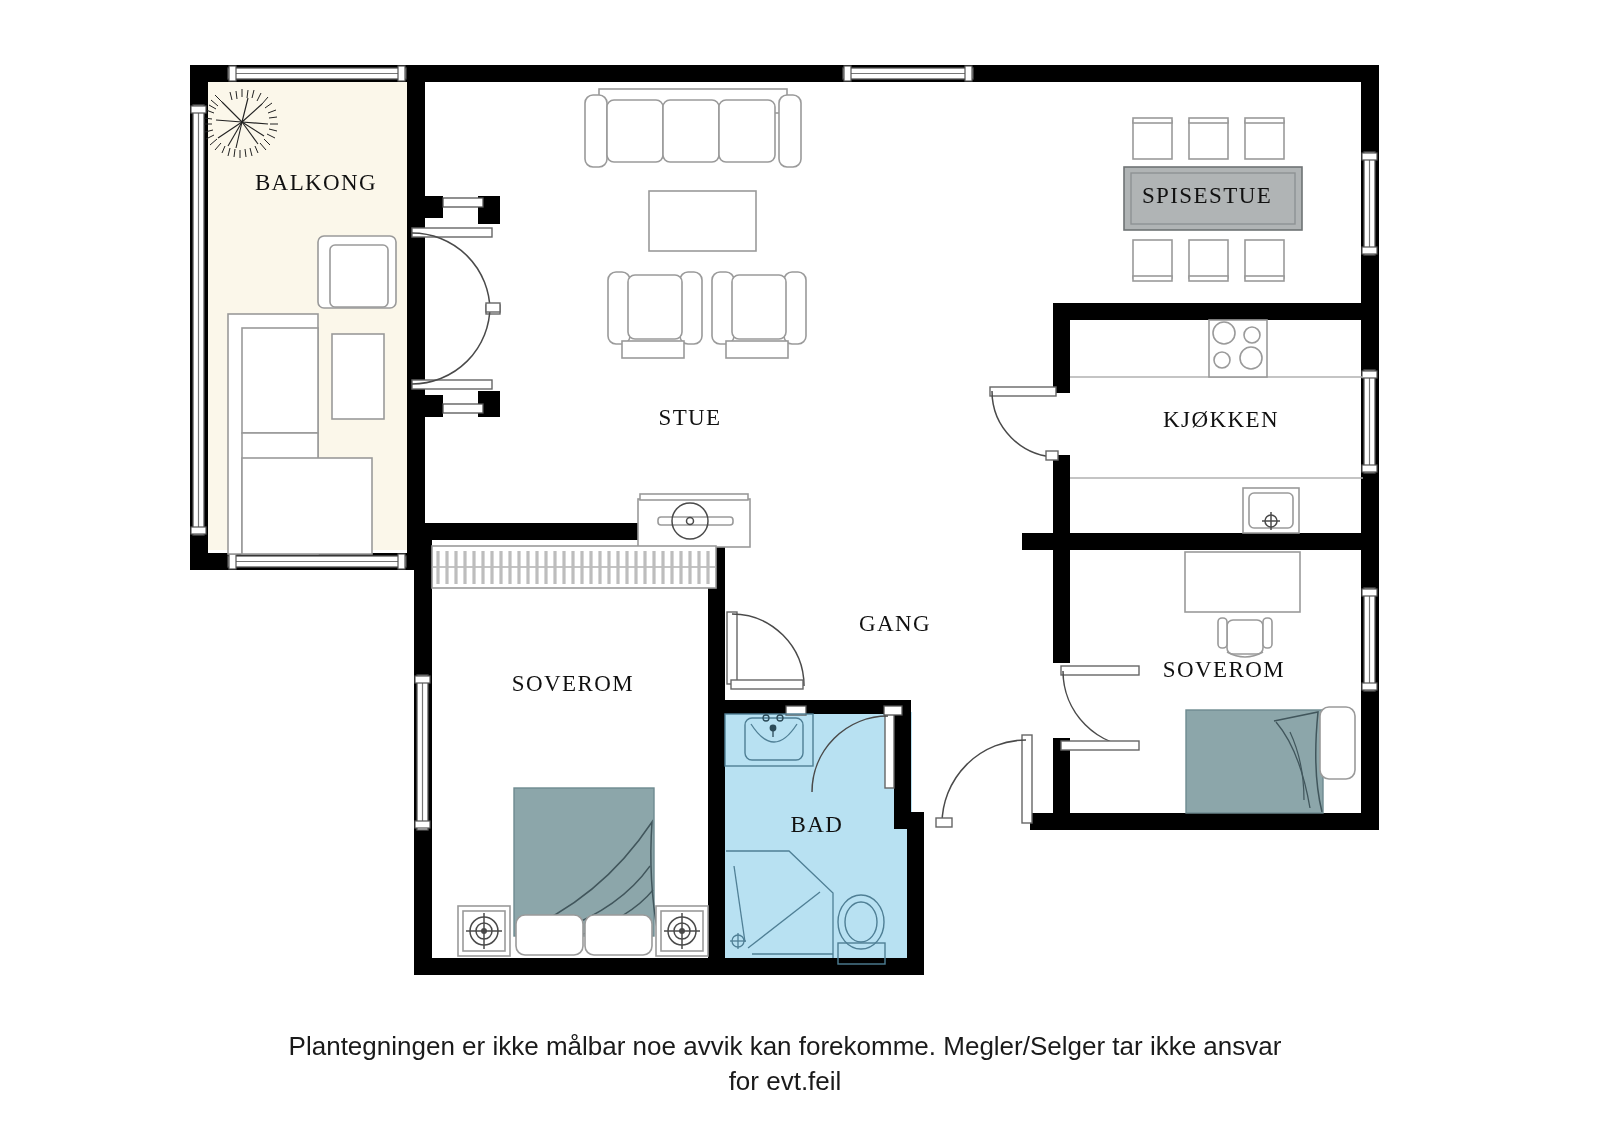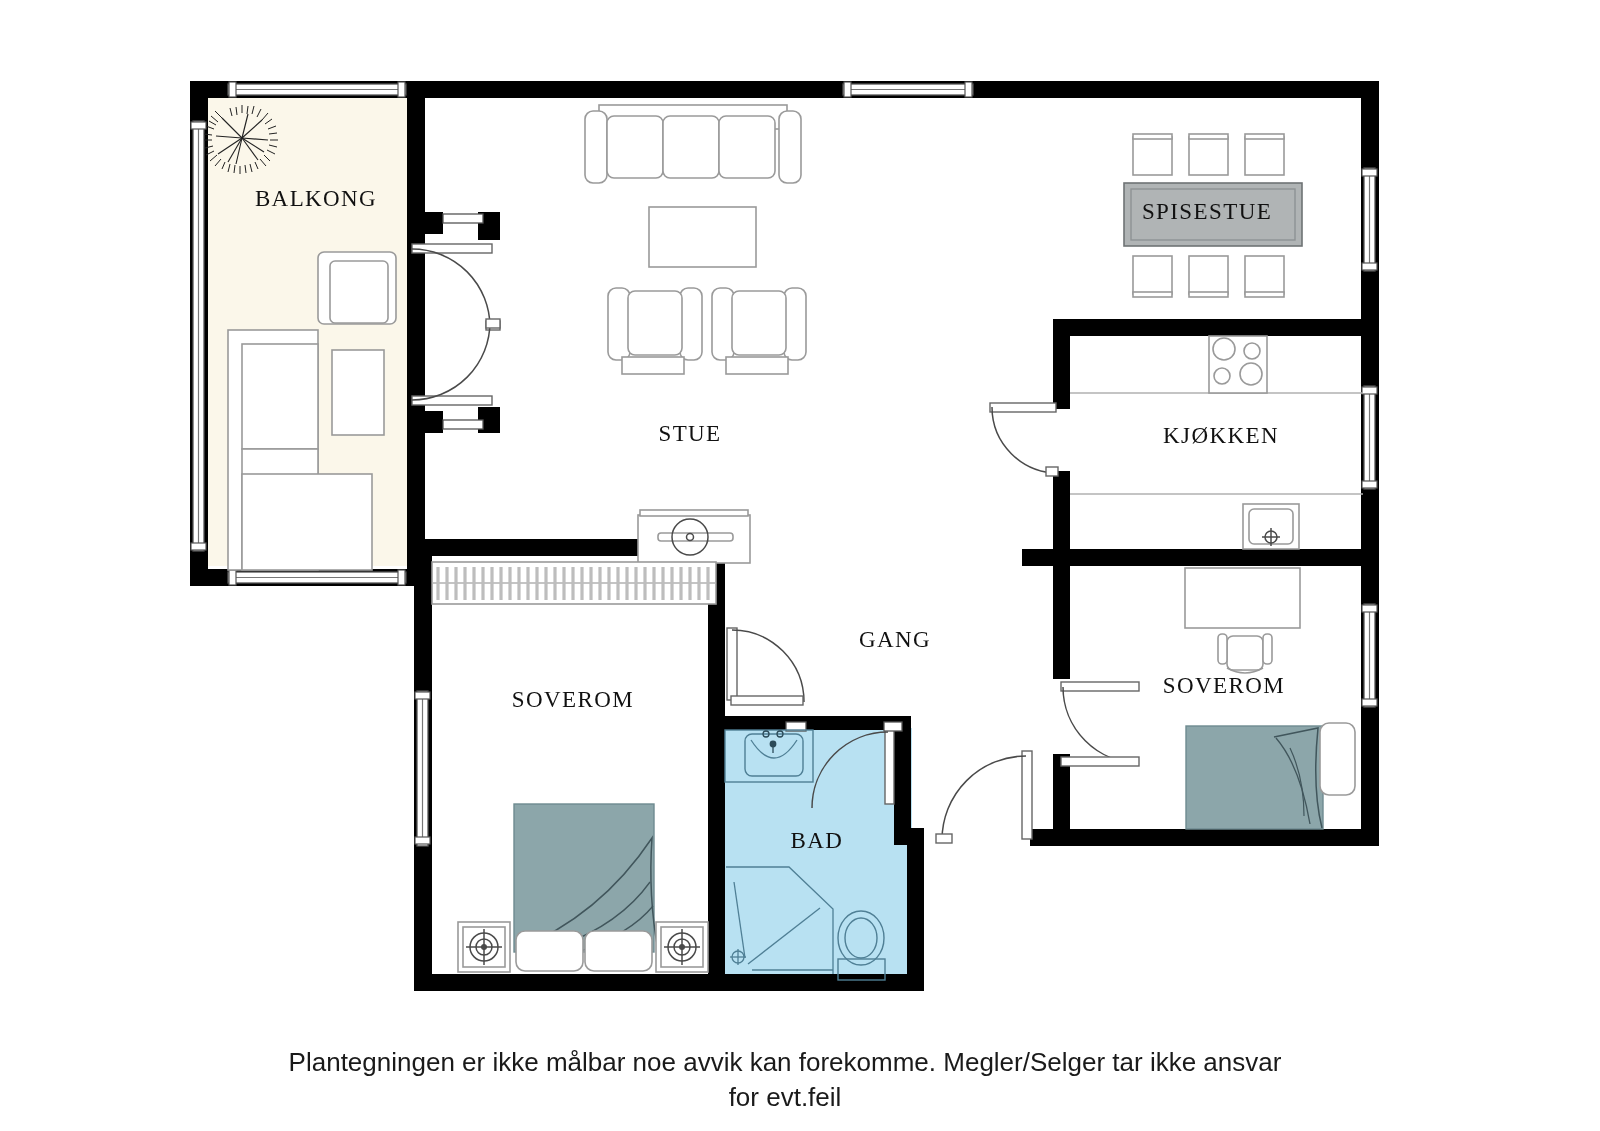--- a/index.html
+++ b/index.html
@@ -13,21 +13,20 @@
     height: 1131px;
     font-family: "Liberation Serif", serif;
     position: relative;
     overflow: hidden;
   }
   #plan-root {
     position: absolute;
     left: 0; top: 0;
     width: 1600px;
     height: 1035px;
-    margin-top: 16px;
   }
   svg#floorplan {
     display: block;
     width: 1600px;
     height: 1131px;
   }
   .room-label {
     font-family: "Liberation Serif", serif;
     font-size: 23px;
     letter-spacing: 1.4px;

